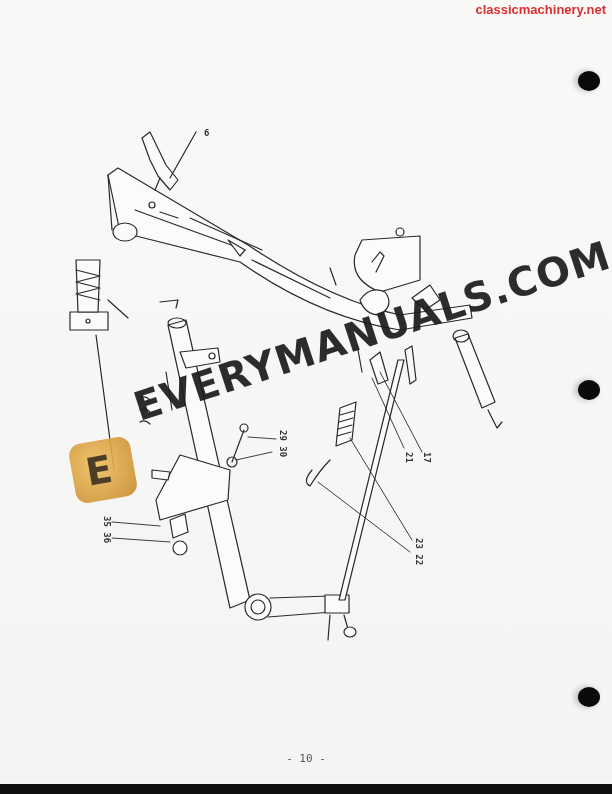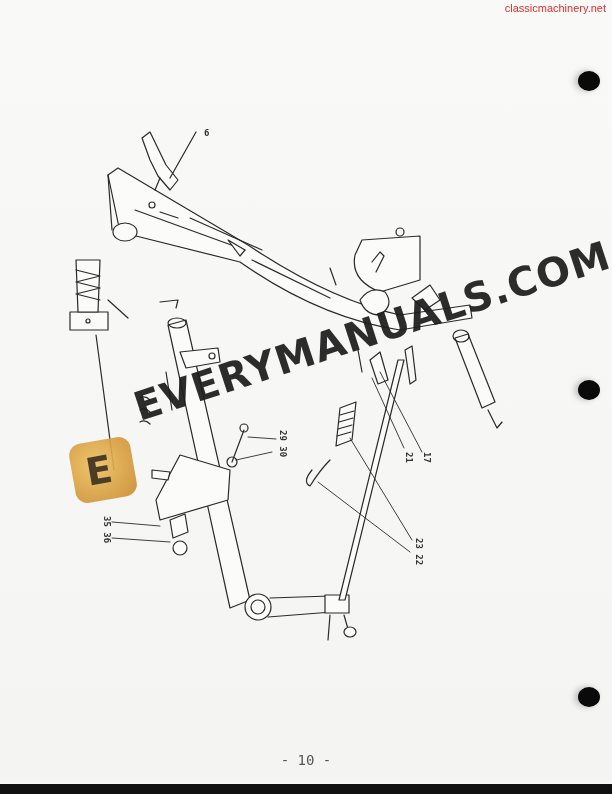--- a/index.html
+++ b/index.html
@@ -1,23 +1,23 @@
 <!DOCTYPE html>
 <html><head>
 <meta charset="utf-8">
 <style>
   html, body { margin: 0; padding: 0; }
   body { width: 612px; height: 794px; background: #f7f7f5; position: relative; overflow: hidden; font-family: "Liberation Sans", sans-serif; }
   .page { position: absolute; left: 0; top: 0; width: 612px; height: 782px; background: linear-gradient(180deg, #f9f9f7 0%, #f4f4f2 100%); }
   .bottom-bar { position: absolute; left: 0; top: 784px; width: 612px; height: 10px; background: #111; }
-  .source { position: absolute; right: 6px; top: 2px; font-size: 11px; color: #d93030; }
+  .source { position: absolute; right: 6px; top: 2px; font-size: 13px; color: #d93030; font-weight: bold; }
   .hole { position: absolute; width: 22px; height: 20px; border-radius: 50%; background: #0a0a0a; box-shadow: -3px 0 6px rgba(0,0,0,0.25); }
   .diagram { position: absolute; left: 0; top: 0; width: 612px; height: 794px; }
   .callout { position: absolute; font-family: "DejaVu Sans Mono", monospace; font-size: 9px; font-weight: bold; color: #333; transform: rotate(90deg); transform-origin: left top; white-space: nowrap; }
-  .pagenum { position: absolute; left: 0; width: 612px; top: 752px; text-align: center; font-family: "DejaVu Sans Mono", monospace; font-size: 14px; color: #555; }
+  .pagenum { position: absolute; left: 0; width: 612px; top: 752px; text-align: center; font-family: "DejaVu Sans Mono", monospace; font-size: 11px; color: #555; }
   .watermark { position: absolute; left: 128px; top: 386px; font-family: "DejaVu Sans", sans-serif; font-weight: bold; font-size: 40px; color: #1d1d1d; transform: rotate(-18deg); transform-origin: left top; white-space: nowrap; letter-spacing: 1px; opacity: 0.93; }
   .wm-logo { position: absolute; left: 72px; top: 440px; width: 62px; height: 60px; border-radius: 12px; background: radial-gradient(circle at 40% 40%, #f0c060, #c8892a); opacity: 0.9; transform: rotate(-10deg); }
   .wm-logo span { position: absolute; left: 14px; top: 8px; font-size: 38px; font-weight: bold; color: #3a2a10; font-family: "DejaVu Sans", sans-serif; }
 </style>
 </head>
 <body>
 
 <div class="page"></div>
 
 <div class="source">classicmachinery.net</div>

